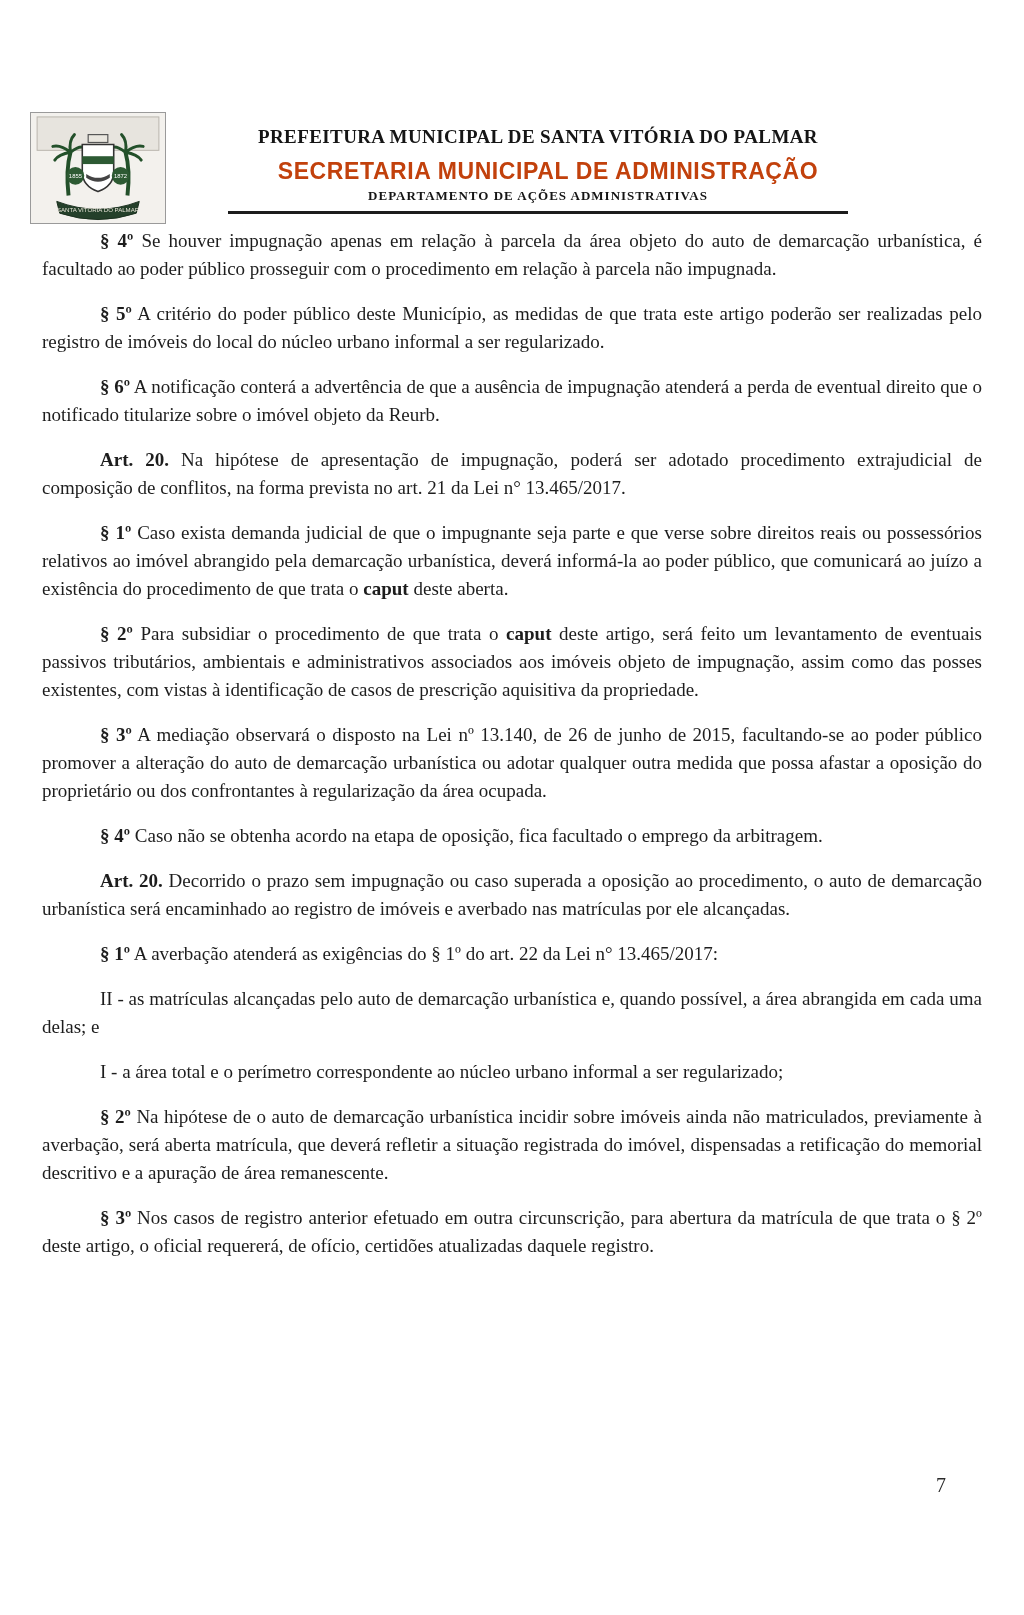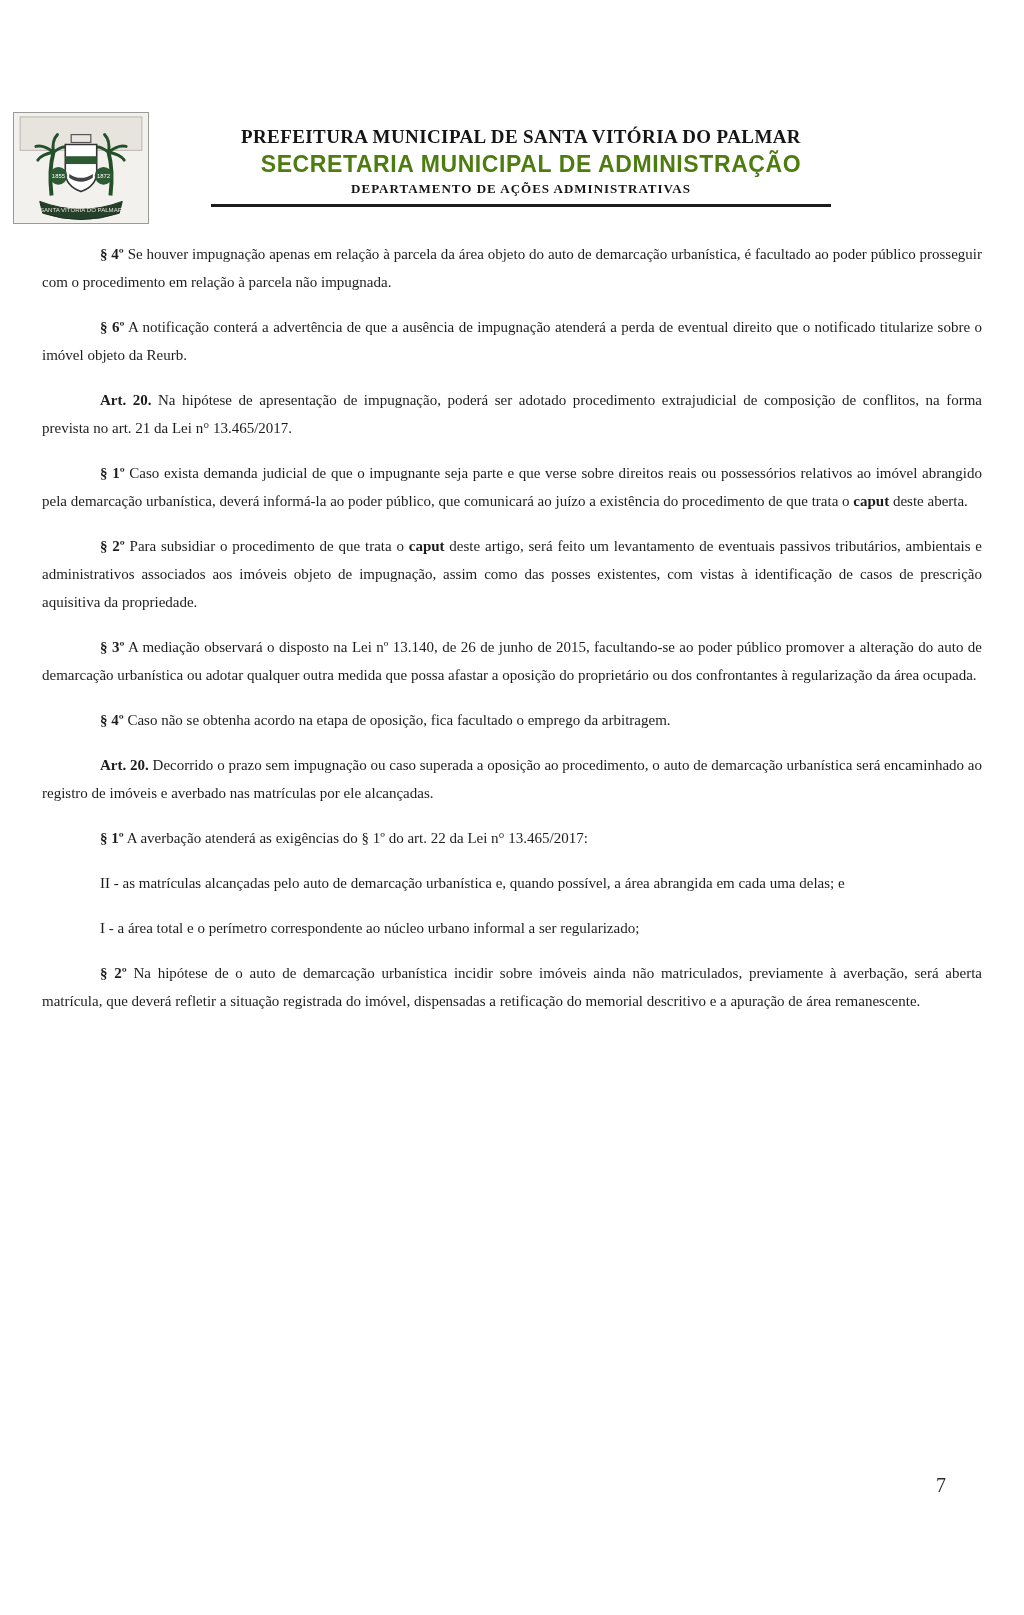--- a/index.html
+++ b/index.html
@@ -7,48 +7,48 @@
   .page {
     position:relative;
     width:1024px; height:1615px;
     margin:0 auto;
     background:#ffffff;
     font-family:"Liberation Serif", serif;
     color:#1d1d1d;
     overflow:hidden;
   }
   .header {
-    position:absolute; top:112px; left:13px; width:880px;
+    position:absolute; top:112px; left:30px; width:880px;
     display:flex; align-items:flex-start;
   }
   .logo-box {
     width:136px; height:112px; flex:0 0 136px;
     border:1px solid #9a9a9a;
     background:#f3f1ed;
   }
   .logo-box svg { display:block; width:100%; height:100%; }
   .header-text { flex:1; text-align:center; padding-top:14px; }
   .h1 {
     font-size:19px; font-weight:bold; letter-spacing:0.4px; color:#151515;
   }
   .h2 {
     font-family:"Liberation Sans", sans-serif;
     font-size:23px; font-weight:bold; letter-spacing:0.6px;
-    margin-top:3px; color:#4d7c0f;padding-left:20px;
+    margin-top:10px; color:#c2410c;padding-left:20px;
   }
   .h3 {
     font-size:13px; font-weight:bold; letter-spacing:1px; margin-top:3px; color:#151515;
   }
   .rule {
     width:620px; margin:7px auto 0;
     border-bottom:3px solid #1c1c1c;
   }
   .body-text {
-    position:absolute; top:240px; left:42px; width:940px;
-    font-size:15px; line-height:28px;
+    position:absolute; top:227px; left:42px; width:940px;
+    font-size:19px; line-height:28px;
     text-align:justify;
   }
   .para { text-indent:58px; margin-bottom:17px; }
   .b { font-weight:bold; }
   .page-number {
     position:absolute; right:78px; bottom:118px;
     font-size:20px; color:#2a2a2a;
   }
 </style>
 </head>
@@ -87,20 +87,21 @@
       <div class="h1">PREFEITURA MUNICIPAL DE SANTA VITÓRIA DO PALMAR</div>
       <div class="h2">SECRETARIA MUNICIPAL DE ADMINISTRAÇÃO</div>
       <div class="h3">DEPARTAMENTO DE AÇÕES ADMINISTRATIVAS</div>
       <div class="rule"></div>
     </div>
   </header>
 
   <main class="body-text">
     <p class="para"><span class="b">§ 4º</span><span> Se houver impugnação apenas em relação à parcela da área objeto do auto de demarcação urbanística, é facultado ao poder público prosseguir com o procedimento em relação à parcela não impugnada.</span><span class="b"></span><span></span></p>
 
+    <p class="para"><span class="b">§ 5º</span><span> A critério do poder público deste Município, as medidas de que trata este artigo poderão ser realizadas pelo registro de imóveis do local do núcleo urbano informal a ser regularizado.</span><span class="b"></span><span></span></p>
 
     <p class="para"><span class="b">§ 6º</span><span> A notificação conterá a advertência de que a ausência de impugnação atenderá a perda de eventual direito que o notificado titularize sobre o imóvel objeto da Reurb.</span><span class="b"></span><span></span></p>
 
     <p class="para"><span class="b">Art. 20.</span><span> Na hipótese de apresentação de impugnação, poderá ser adotado procedimento extrajudicial de composição de conflitos, na forma prevista no art. 21 da Lei n° 13.465/2017.</span><span class="b"></span><span></span></p>
 
     <p class="para"><span class="b">§ 1º</span><span> Caso exista demanda judicial de que o impugnante seja parte e que verse sobre direitos reais ou possessórios relativos ao imóvel abrangido pela demarcação urbanística, deverá informá-la ao poder público, que comunicará ao juízo a existência do procedimento de que trata o </span><span class="b">caput</span><span> deste aberta.</span></p>
 
     <p class="para"><span class="b">§ 2º</span><span> Para subsidiar o procedimento de que trata o </span><span class="b">caput</span><span> deste artigo, será feito um levantamento de eventuais passivos tributários, ambientais e administrativos associados aos imóveis objeto de impugnação, assim como das posses existentes, com vistas à identificação de casos de prescrição aquisitiva da propriedade.</span></p>
 
     <p class="para"><span class="b">§ 3º</span><span> A mediação observará o disposto na Lei nº 13.140, de 26 de junho de 2015, facultando-se ao poder público promover a alteração do auto de demarcação urbanística ou adotar qualquer outra medida que possa afastar a oposição do proprietário ou dos confrontantes à regularização da área ocupada.</span><span class="b"></span><span></span></p>
@@ -111,17 +112,18 @@
 
     <p class="para"><span class="b">§ 1º</span><span> A averbação atenderá as exigências do § 1º do art. 22 da Lei n° 13.465/2017:</span><span class="b"></span><span></span></p>
 
     <p class="para"><span class="b"></span><span>II - as matrículas alcançadas pelo auto de demarcação urbanística e, quando possível, a área abrangida em cada uma delas; e</span><span class="b"></span><span></span></p>
 
     <p class="para"><span class="b"></span><span>I - a área total e o perímetro correspondente ao núcleo urbano informal a ser regularizado;</span><span class="b"></span><span></span></p>
 
 
     <p class="para"><span class="b">§ 2º</span><span> Na hipótese de o auto de demarcação urbanística incidir sobre imóveis ainda não matriculados, previamente à averbação, será aberta matrícula, que deverá refletir a situação registrada do imóvel, dispensadas a retificação do memorial descritivo e a apuração de área remanescente.</span><span class="b"></span><span></span></p>
 
+    <p class="para"><span class="b">§ 3º</span><span> Nos casos de registro anterior efetuado em outra circunscrição, para abertura da matrícula de que trata o § 2º deste artigo, o oficial requererá, de ofício, certidões atualizadas daquele registro.</span><span class="b"></span><span></span></p>
   </main>
 
   <div class="page-number">7</div>
 
 </div>
 
 </body></html>

